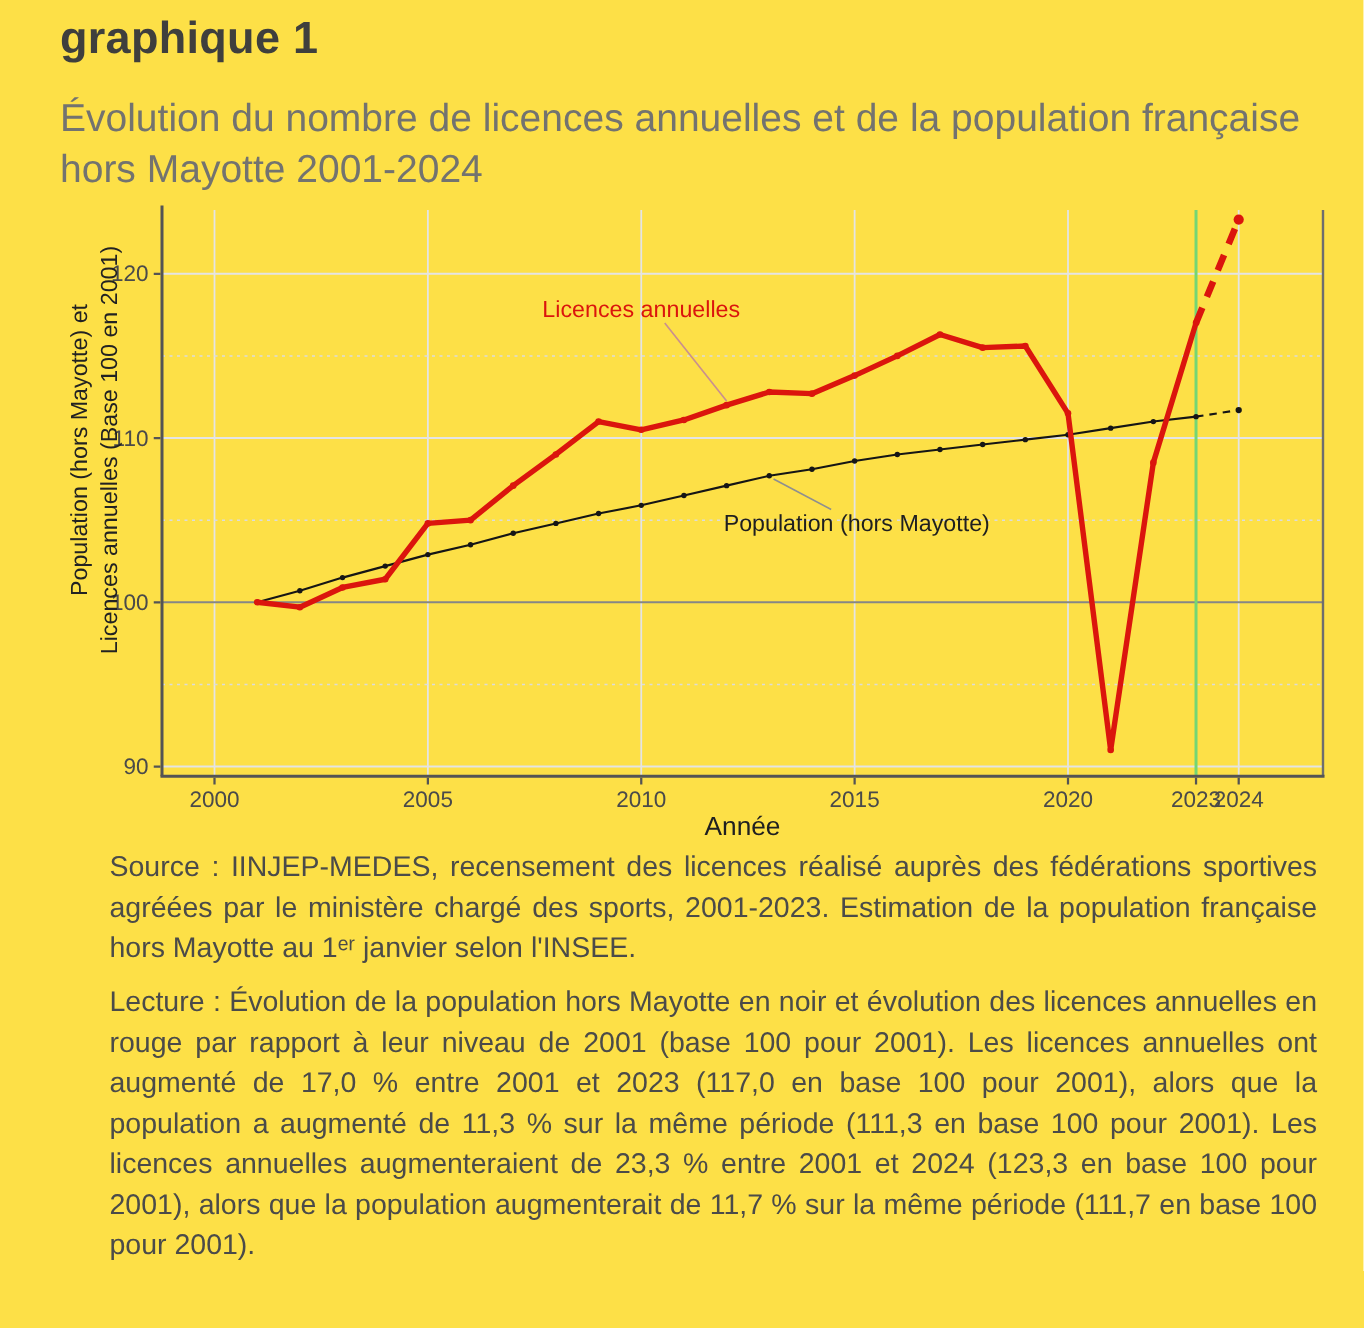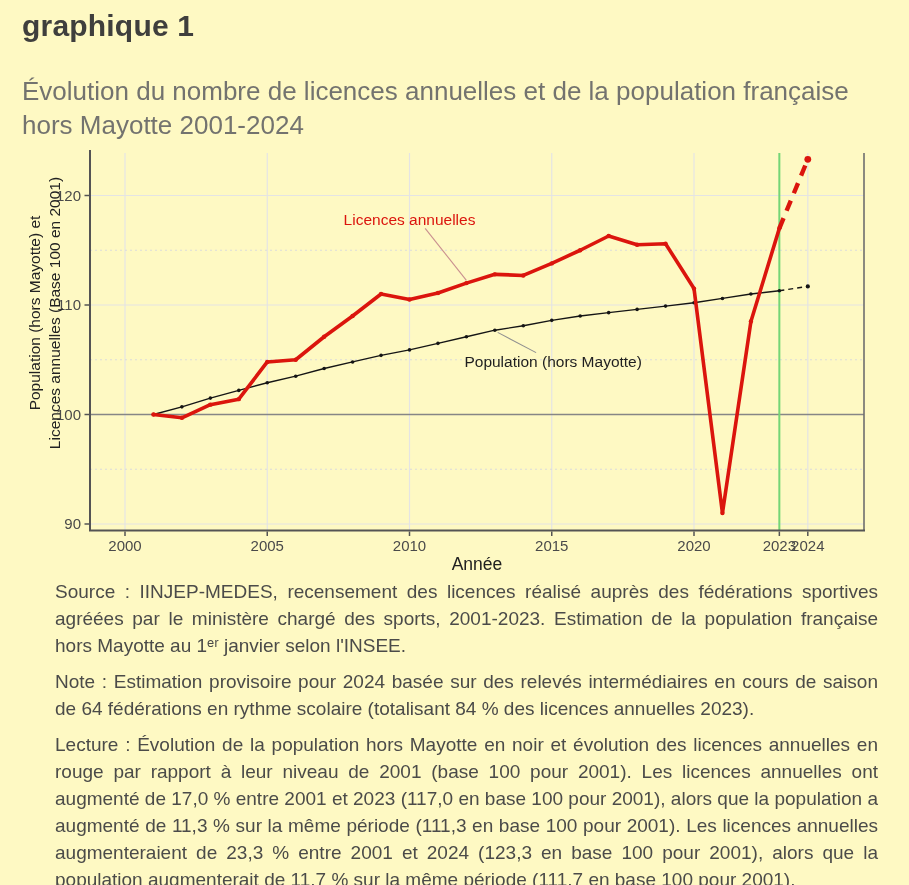--- a/index.html
+++ b/index.html
@@ -1,31 +1,31 @@
 <!DOCTYPE html>
 <html lang="fr"><head>
 <meta charset="utf-8">
 <style>
   html,body{margin:0;padding:0;background:#ffffff;}
   .page{
     position:relative;
     width:909px;height:885px;
-    background:#fef9c3;
+    background:#fde047;
     font-family:"Liberation Sans", sans-serif;
     overflow:hidden;
     box-sizing:border-box;
-    padding:8px 31px 0 22px;
+    padding:8px 31px 0 40px;
   }
   h1.kicker{
     margin:0;
     font-size:30px;line-height:36px;font-weight:bold;
     color:#3f3f3d;letter-spacing:0.2px;
   }
   h2.chart-title{
-    margin:30px 0 0 0;
+    margin:17px 0 0 0;
     font-size:26px;line-height:34px;font-weight:400;
     color:#73736f;
     max-width:830px;
   }
   #chart{margin:4px 0 0 -33px;width:909px;height:425px;}
   svg text{font-family:"Liberation Sans", sans-serif;}
   .notes{margin-top:7px;margin-left:33px;}
   p.note{
     margin:0 0 9px 0;
     font-size:19px;line-height:27px;
@@ -137,16 +137,15 @@
         <circle cx="790.35" cy="82.35000000000002" r="2.2" fill="#db150d"></circle>
         <circle cx="818.8" cy="13.365000000000038" r="3.4" fill="#db150d"></circle>
         <line x1="436.1474999999987" y1="82.35000000000002" x2="477.4" y2="134.3625" stroke="#c98f8f" stroke-width="1.1"></line>
         <text x="420.5" y="78.59000000000003" text-anchor="middle" font-size="15.5" fill="#db150d">Licences annuelles</text>
         <line x1="508.6949999999974" y1="186.375" x2="547.1025000000013" y2="206.63249999999994" stroke="#8f8f8f" stroke-width="1.1"></line>
         <text x="564.1724999999988" y="220.94000000000003" text-anchor="middle" font-size="15.5" fill="#1f1f1f">Population (hors Mayotte)</text>
       </svg></div>
 
   <div class="notes">
     <p class="note">Source : IINJEP-MEDES, recensement des licences réalisé auprès des fédérations sportives agréées par le ministère chargé des sports, 2001-2023. Estimation de la population française hors Mayotte au 1ᵉʳ janvier selon l'INSEE.</p>
-    <p class="note">Note : Estimation provisoire pour 2024 basée sur des relevés intermédiaires en cours de saison de 64 fédérations en rythme scolaire (totalisant 84 % des licences annuelles 2023).</p>
     <p class="note">Lecture :  Évolution de la population hors Mayotte en noir et évolution des licences annuelles en rouge par rapport à leur niveau de 2001 (base 100 pour 2001). Les licences annuelles ont augmenté de 17,0 % entre 2001 et 2023 (117,0 en base 100 pour 2001), alors que la population a augmenté de 11,3 % sur la même période (111,3 en base 100 pour 2001). Les licences annuelles augmenteraient de 23,3 % entre 2001 et 2024 (123,3 en base 100 pour 2001), alors que la population augmenterait de 11,7 % sur la même période (111,7 en base 100 pour 2001).</p>
   </div>
 </div>
 
 </body></html>

